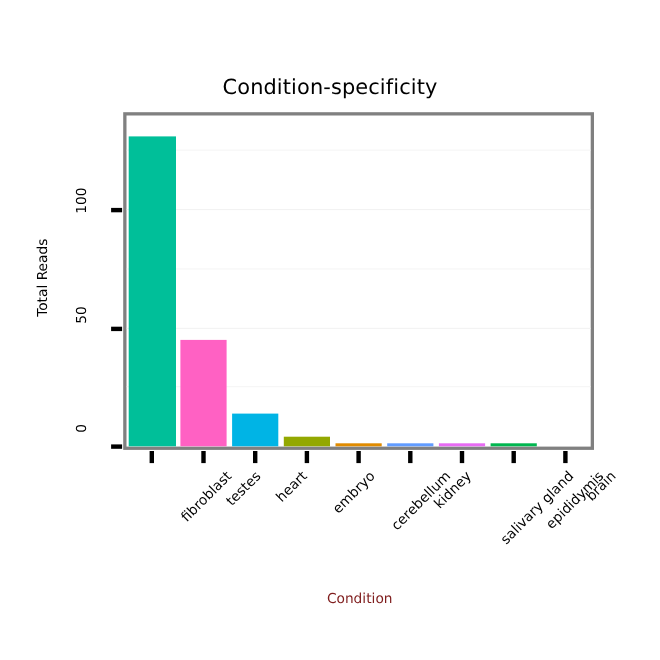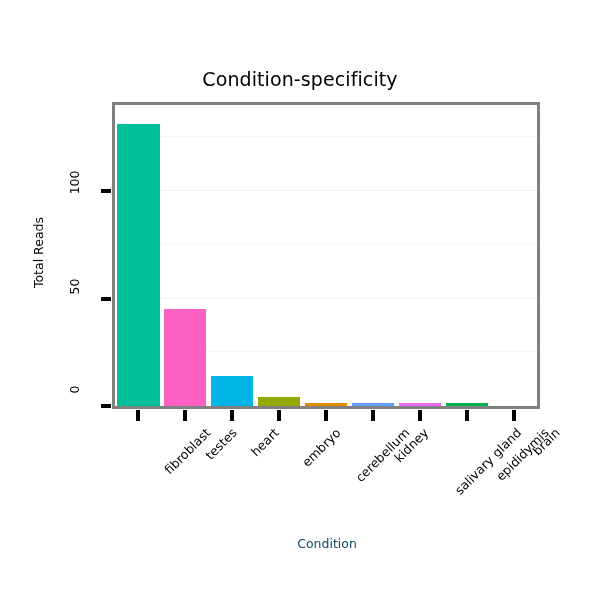--- a/index.html
+++ b/index.html
@@ -48,21 +48,21 @@
     transform-origin: center center;
     white-space: nowrap;
   }
   .x-axis-title {
     position: absolute;
     left: 112px;
     top: 536px;
     width: 430px;
     text-align: center;
     font-size: 12.5px;
-    color: #0c4a6e;
+    color: #7f1d1d;
   }
 
   
   .panel {
     position: absolute;
     left: 112px;
     top: 102px;
     width: 428px;
     height: 307px;
     box-sizing: border-box;

